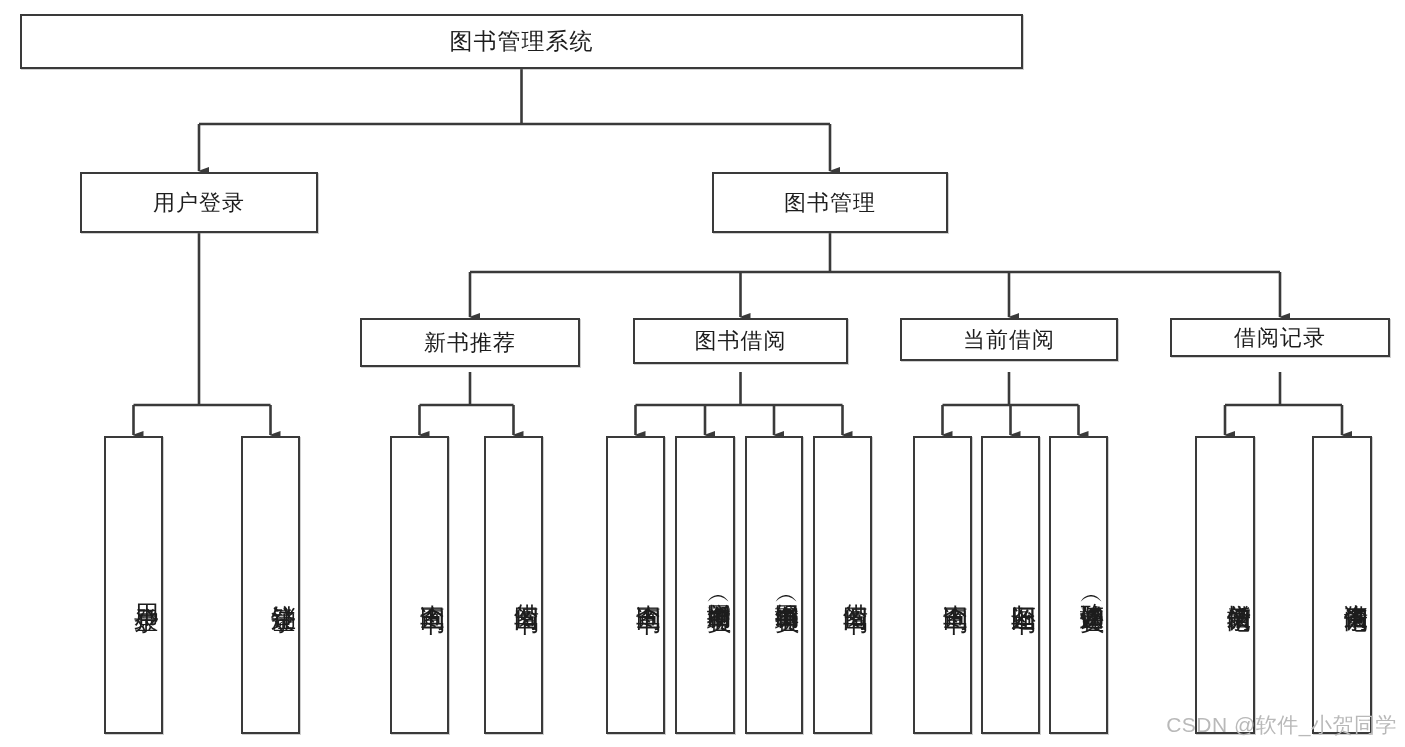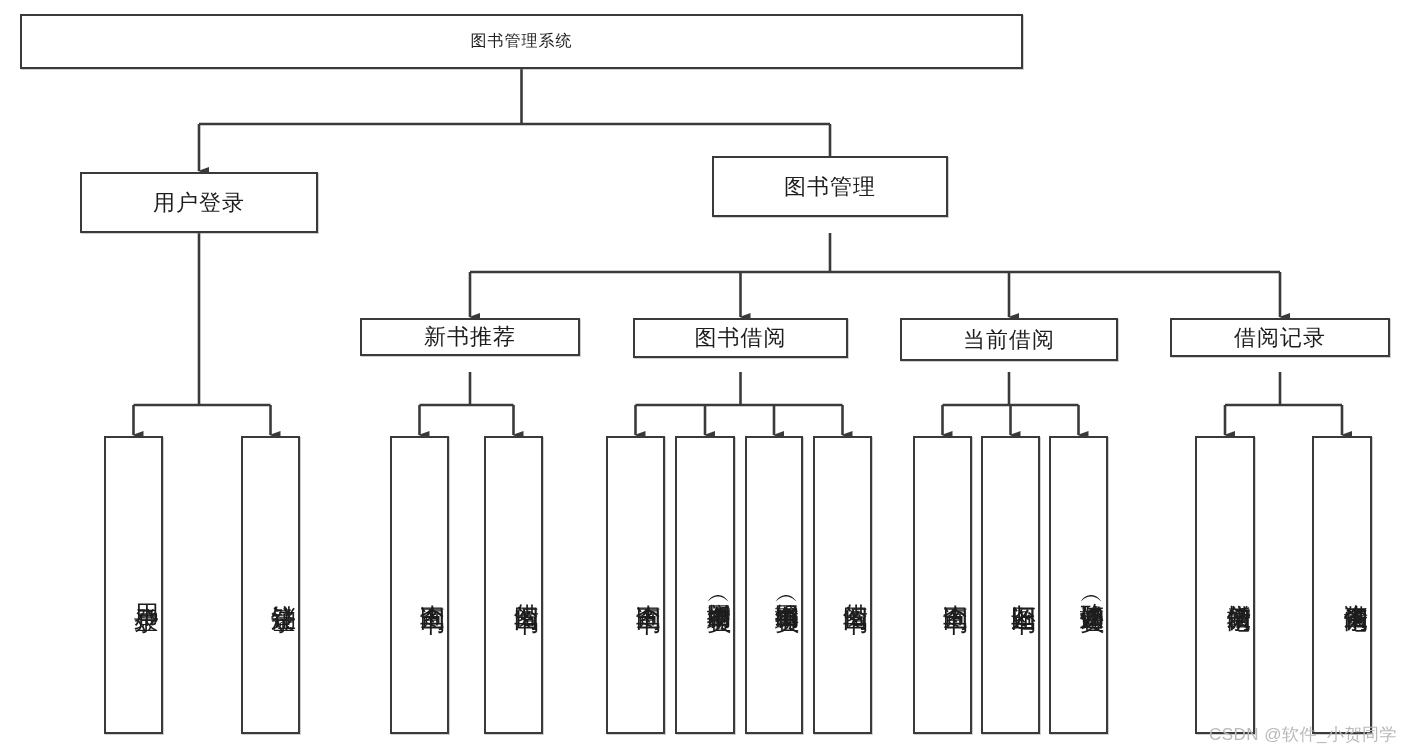--- a/index.html
+++ b/index.html
@@ -27,39 +27,39 @@
     display:flex;
     align-items:center;
     justify-content:center;
     color:#1d1d1d;
     line-height:1.18;
     white-space:nowrap;
     user-select:none;
   }
   
   .node-h .node-label{font-size:22px;letter-spacing:1px;}
-  .node-root .node-label{font-size:16px;letter-spacing:1px;}
+  .node-root .node-label{font-size:23px;letter-spacing:1px;}
   
   .node-v .node-label{
     writing-mode:vertical-rl;
     text-orientation:upright;
     font-size:25px;
     letter-spacing:2px;
     align-items:flex-start;
     padding-top:6px;
     box-sizing:border-box;
     justify-content:center;
   }
   .node-v.tall-text .node-label{font-size:24px;letter-spacing:1px;}
 
   #watermark{
     position:absolute;
     right:8px;
-    bottom:1px;
-    font-size:17px;
+    bottom:8px;
+    font-size:21px;
     color:#b9b9b9;
     letter-spacing:.5px;
     white-space:nowrap;
     pointer-events:none;
   }
 </style>
 </head>
 <body>
 
 <div id="diagram-root">
@@ -107,27 +107,27 @@
       </g>
   </svg>
 
   <div id="nodes-layer">
       <div class="node-box node-h node-root" style="left: 20px; top: 14px; width: 1003px; height: 55px;">
         <span class="node-label">图书管理系统</span>
       </div>
       <div class="node-box node-h" style="left: 80px; top: 172px; width: 238px; height: 61px;">
         <span class="node-label">用户登录</span>
       </div>
-      <div class="node-box node-h" style="left: 712px; top: 156px; width: 236px; height: 61px;">
+      <div class="node-box node-h" style="left: 712px; top: 172px; width: 236px; height: 61px;">
         <span class="node-label">图书管理</span>
       </div>
-      <div class="node-box node-h" style="left: 360px; top: 318px; width: 220px; height: 38px;">
+      <div class="node-box node-h" style="left: 360px; top: 318px; width: 220px; height: 49px;">
         <span class="node-label">新书推荐</span>
       </div>
-      <div class="node-box node-h" style="left: 633px; top: 318px; width: 215px; height: 40px;">
+      <div class="node-box node-h" style="left: 633px; top: 318px; width: 215px; height: 46px;">
         <span class="node-label">图书借阅</span>
       </div>
       <div class="node-box node-h" style="left: 900px; top: 318px; width: 218px; height: 43px;">
         <span class="node-label">当前借阅</span>
       </div>
       <div class="node-box node-h" style="left: 1170px; top: 318px; width: 220px; height: 39px;">
         <span class="node-label">借阅记录</span>
       </div>
       <div class="node-box node-v" style="left: 104px; top: 436px; width: 59px; height: 298px;">
         <span class="node-label">用户登录</span>

